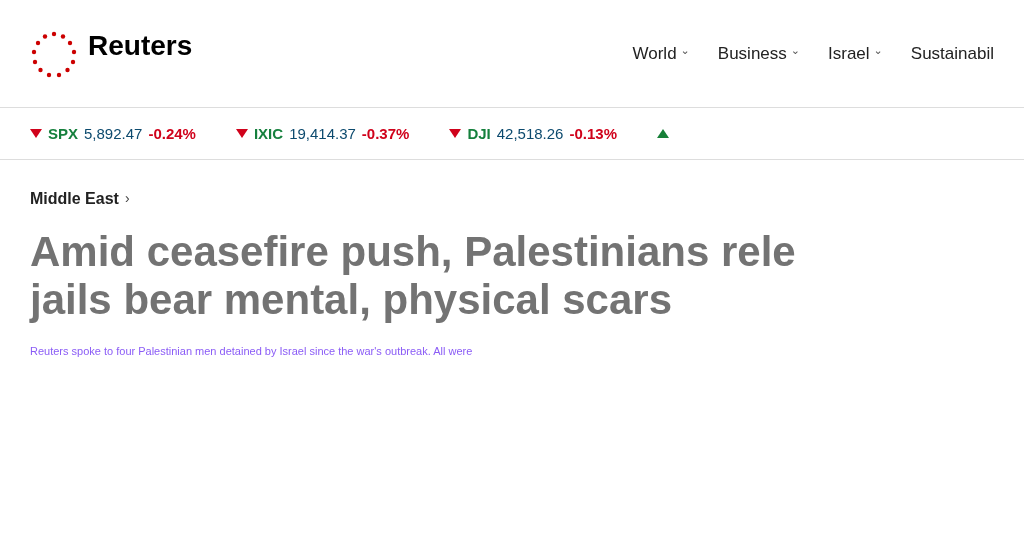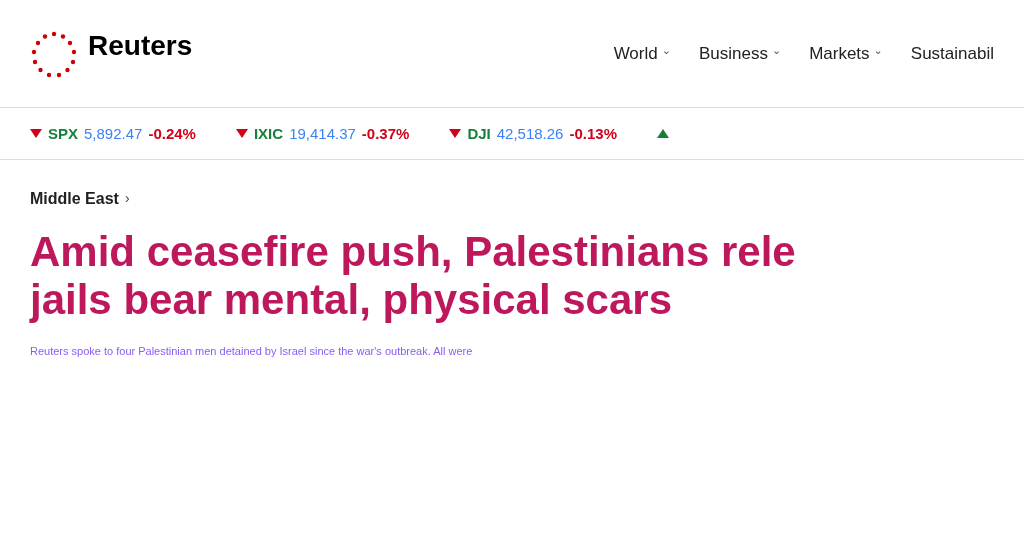--- a/index.html
+++ b/index.html
@@ -62,21 +62,21 @@
       align-items: center;
       gap: 6px;
       font-size: 15px;
       white-space: nowrap;
     }
     .ticker-label {
       font-weight: bold;
       color: #15803d;
     }
     .ticker-value {
-      color: #3b82f6;
+      color: #0c4a6e;
     }
     .ticker-change-down {
       color: #d0021b;
       font-weight: bold;
     }
     .arrow-down {
       width: 0;
       height: 0;
       border-left: 6px solid transparent;
       border-right: 6px solid transparent;
@@ -107,21 +107,21 @@
       color: #222;
       cursor: pointer;
     }
     .breadcrumb-chevron {
       font-size: 14px;
       color: #444;
     }
     .article-headline {
       font-size: 42px;
       font-weight: 900;
-      color: #be185d;
+      color: #737373;
       line-height: 1.15;
       margin-bottom: 18px;
       max-width: 980px;
     }
     .article-summary {
       font-size: 11px;
       color: #8b5cf6;
       line-height: 1.55;
       max-width: 980px;
       margin-top: 18px;
@@ -156,21 +156,21 @@
   <nav class="nav-items">
     <div class="nav-item">
       <span>World</span>
       <span class="chevron">⌄</span>
     </div>
     <div class="nav-item">
       <span>Business</span>
       <span class="chevron">⌄</span>
     </div>
     <div class="nav-item">
-      <span>Markets</span>
+      <span>Israel</span>
       <span class="chevron">⌄</span>
     </div>
     <div class="nav-item">
       <span>Sustainabil</span>
     </div>
   </nav>
 </header>
 
 <div class="ticker-bar">
 

